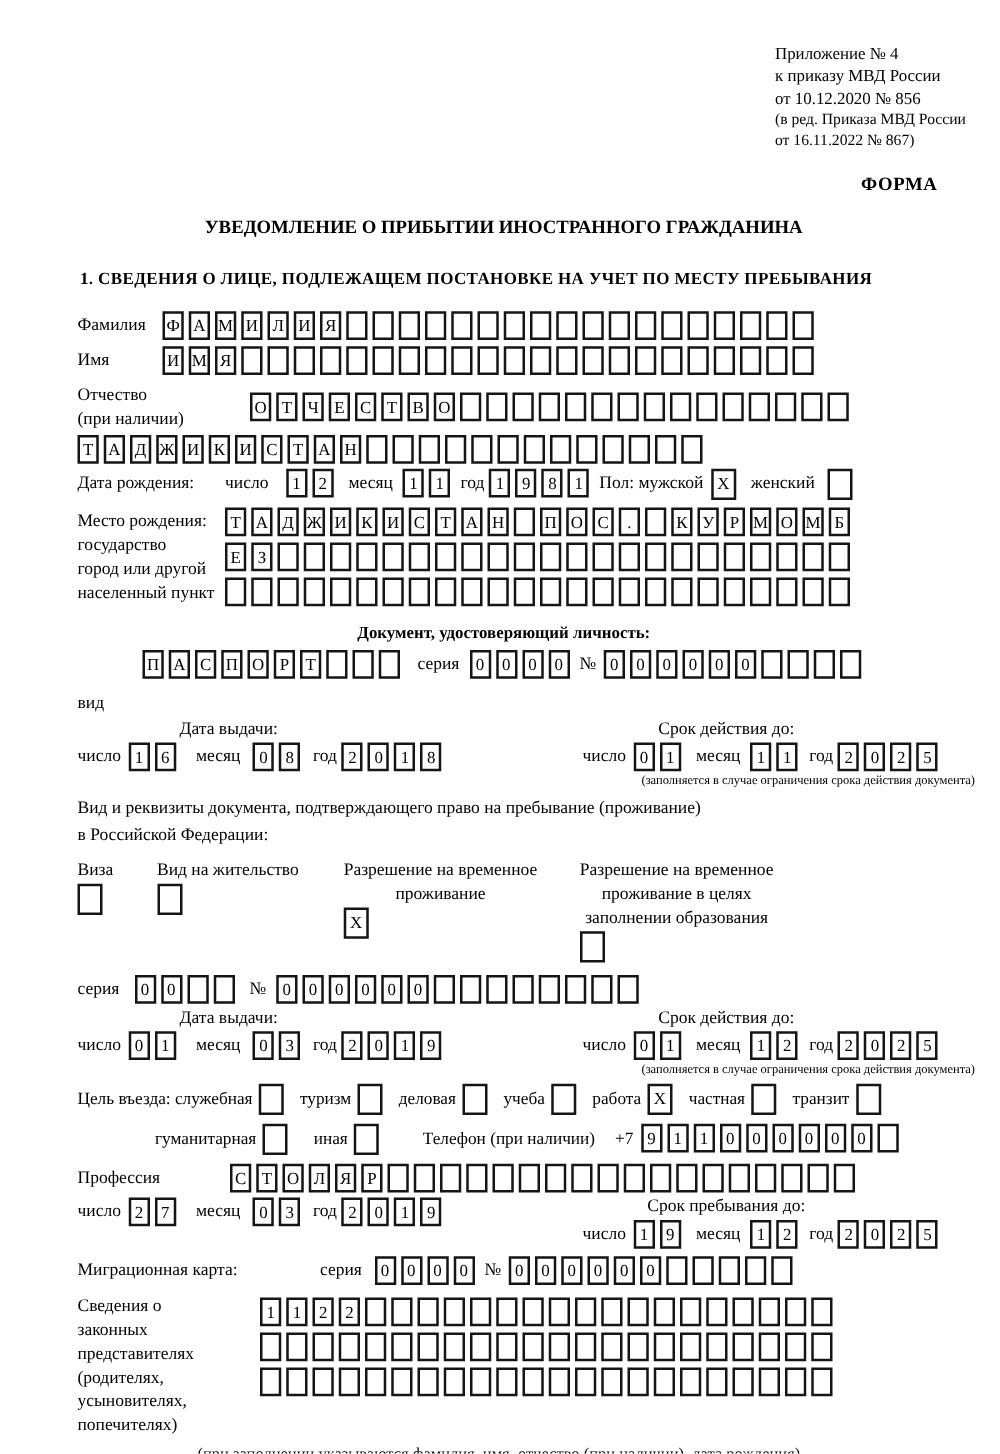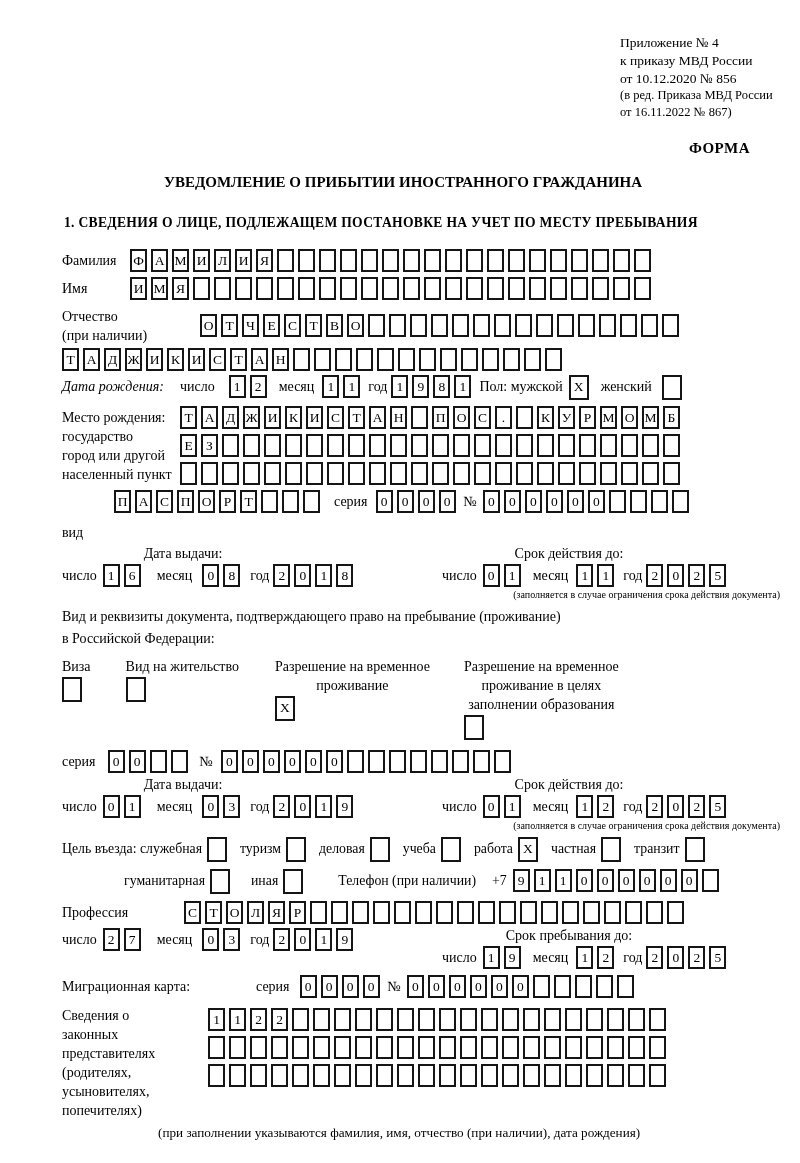--- a/index.html
+++ b/index.html
@@ -18,21 +18,21 @@
   .row { display:flex; align-items:flex-start; margin-bottom:5px; white-space:nowrap; }
   .lbl { font-size:14px; line-height:1.35; padding-top:3px; }
   .cells { display:flex; }
   .cell { width:17px; height:23px; border:2px solid #151515; margin-right:4px; text-align:center;
           font-size:13.5px; line-height:20px; font-family:"Liberation Serif", serif; flex:0 0 auto; }
   .cb .cell { width:20px; height:25px; }
   .stack > .cells { margin-bottom:5px; }
 
   .doc-heading { text-align:center; font-weight:bold; font-size:13.5px; margin:8px 40px 6px 0; }
 
-  .datecols { display:flex; margin-bottom:2px; }
+  .datecols { display:flex; margin-bottom:2px;gap:24px; }
   .datecols .col-l { flex:0 0 352px; }
   .datecols .col-r { flex:1; }
   .date-hdr { text-align:center; font-size:14px; margin-bottom:2px; }
   .date-hdr.left { margin-right:110px; }
   .date-hdr.right { margin-right:60px; }
   .date-note { text-align:right; font-size:10px; margin:1px 4px 6px 0; }
 
   .para { font-size:14px; line-height:1.55; margin:4px 0 2px 0; }
 
   .cbrow { display:flex; align-items:flex-start; margin:6px 0 10px 0; }
@@ -183,21 +183,21 @@
         <span class="cell"></span>
         <span class="cell"></span>
         <span class="cell"></span>
         <span class="cell"></span>
         <span class="cell"></span>
         <span class="cell"></span>
       </div>
   </div>
 
   <div class="row" style="margin-bottom:6px;">
-    <div class="lbl" style="width:118px;font-style:italic;">Дата рождения:</div>
+    <div class="lbl" style="width:118px;">Дата рождения:</div>
     <div class="lbl" style="padding-right:14px;">число</div>
     <div class="cells">
         <span class="cell">1</span>
         <span class="cell">2</span>
       </div>
     <div class="lbl" style="padding:3px 8px 0 8px;">месяц</div>
     <div class="cells">
         <span class="cell">1</span>
         <span class="cell">1</span>
       </div>
@@ -300,20 +300,21 @@
           <span class="cell"></span>
           <span class="cell"></span>
           <span class="cell"></span>
           <span class="cell"></span>
           <span class="cell"></span>
           <span class="cell"></span>
         </div>
     </div>
   </div>
 
+  <div class="doc-heading">Документ, удостоверяющий личность:</div>
   <div class="row" style="margin-bottom:3px;">
     <div class="lbl" style="width:52px;margin-top:31px;">вид</div>
     <div class="cells">
         <span class="cell">П</span>
         <span class="cell">А</span>
         <span class="cell">С</span>
         <span class="cell">П</span>
         <span class="cell">О</span>
         <span class="cell">Р</span>
         <span class="cell">Т</span>

